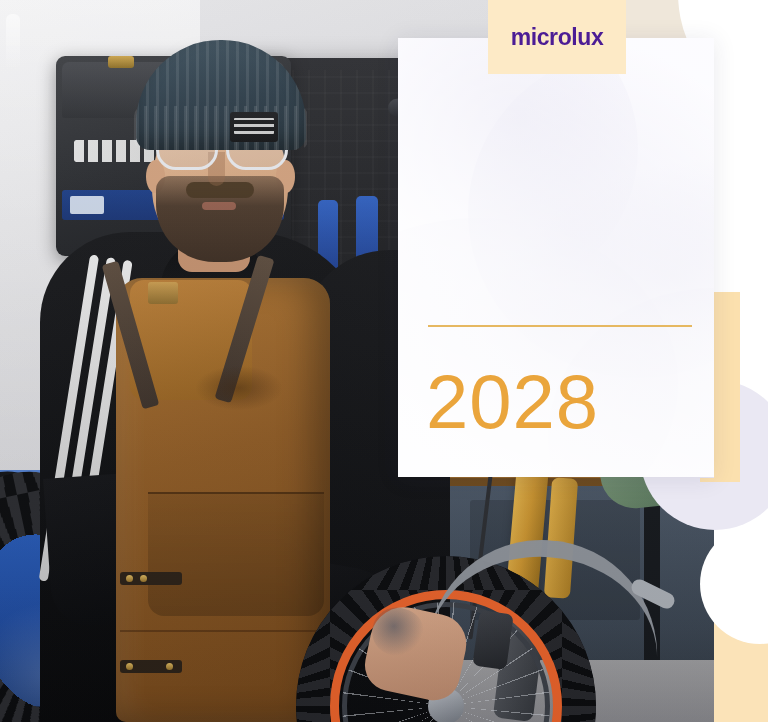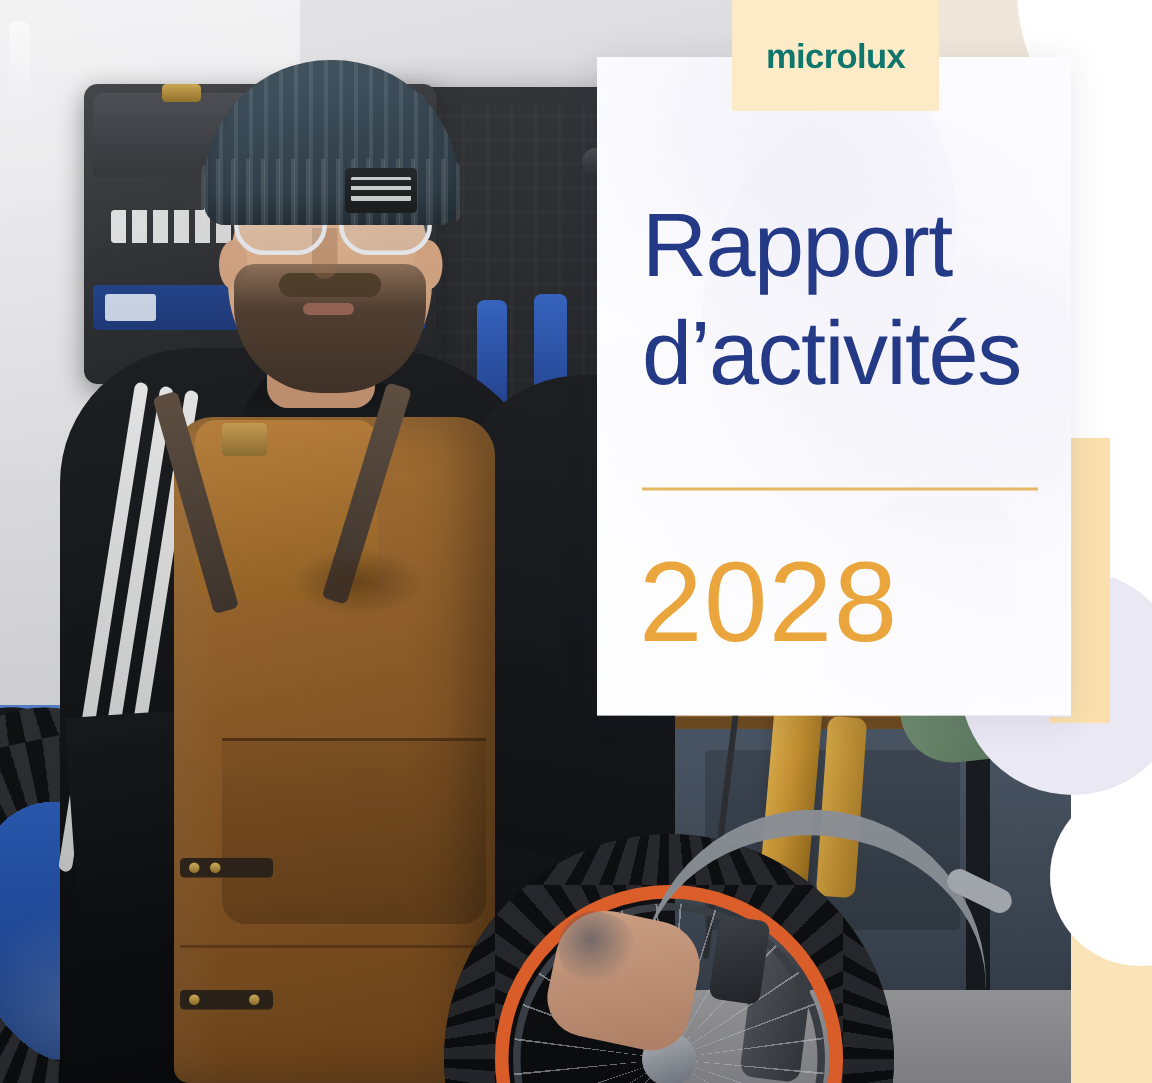--- a/index.html
+++ b/index.html
@@ -297,21 +297,21 @@
     letter-spacing:1px;
   }
 
   
   .logo-badge{
     position:absolute;left:488px;top:0;width:138px;height:74px;
     background:#fdeac6;
     display:flex;align-items:center;justify-content:center;
   }
   .logo-text{
-    color:#0f766e;
+    color:#4c1d95;
     font-size:23px;
     font-weight:700;
     letter-spacing:-.4px;
   }
 </style>
 </head>
 <body>
 
 <div id="cover">
 
@@ -445,22 +445,20 @@
 
   <div class="card">
     <div class="swoosh sw1"></div>
     <div class="swoosh sw2"></div>
     <div class="swoosh sw3"></div>
     <div class="swoosh sw4"></div>
     <div class="swoosh sw5"></div>
     <div class="card-veil"></div>
 
     <div class="card-body">
-      <div class="title">Rapport
-d’activités</div>
       <div class="divider"></div>
       <div class="year">2028</div>
     </div>
   </div>
 
   <div class="logo-badge">
     <span class="logo-text">microlux</span>
   </div>
 
 </div>

